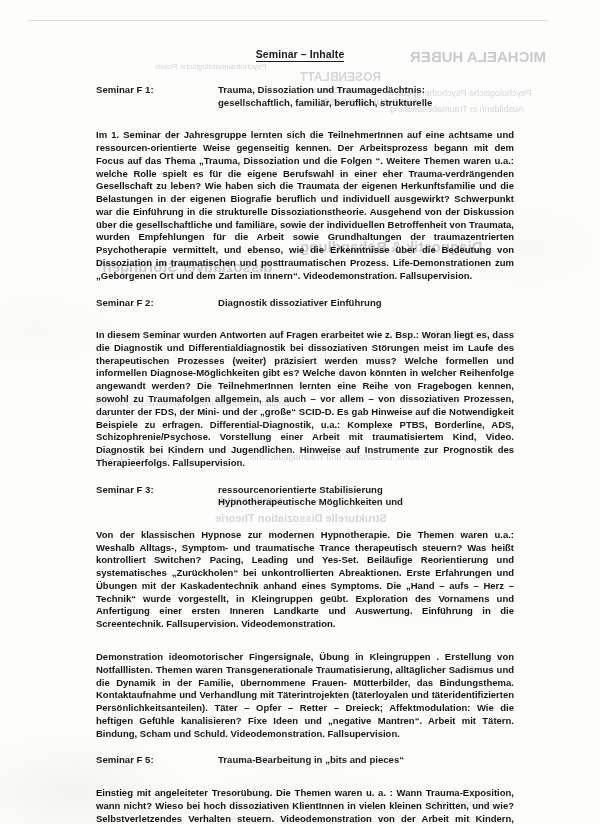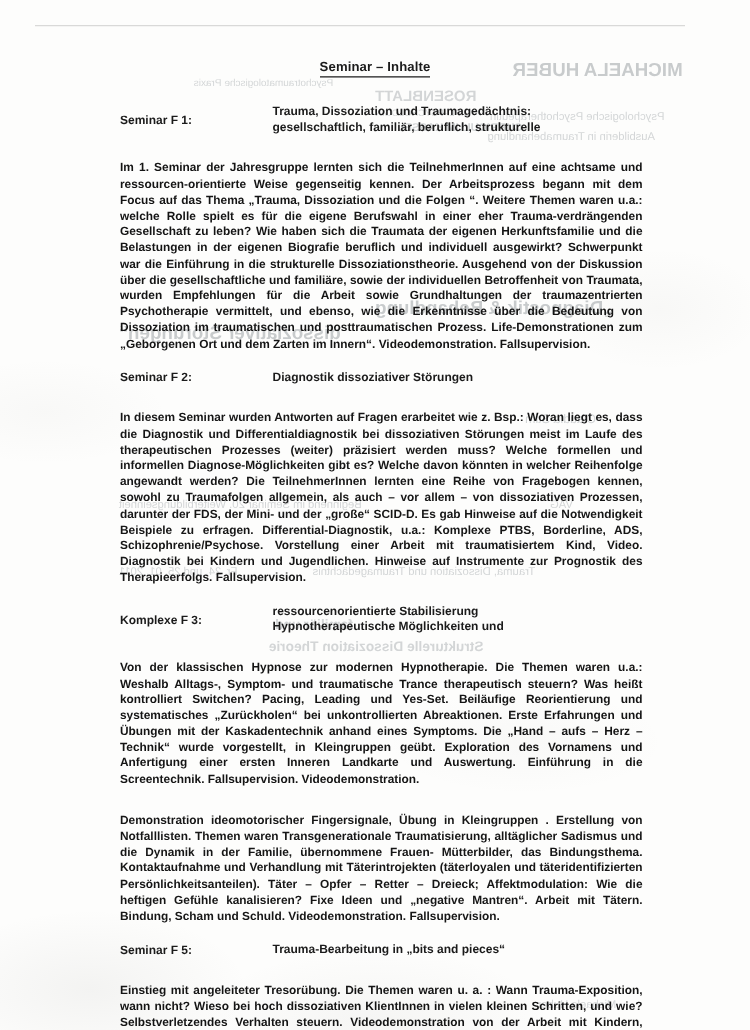--- a/index.html
+++ b/index.html
@@ -69,21 +69,21 @@
     position: absolute;
     left: 96px;
     top: 84px;
     width: 418px;
   }
 
   .section { margin-bottom: 14px; }
 
   .sec-head {
     display: flex;
-    align-items: center;
+    align-items: flex-start;
     margin-bottom: 9px;
   }
   .sec-label {
     width: 122px;
     flex: 0 0 122px;
     font-size: 9.6px;
     font-weight: bold;
     color: #1b1b1b;
     padding-top: 0px;
     white-space: nowrap;
@@ -148,28 +148,28 @@
             <span class="t-line">Trauma, Dissoziation und Traumagedächtnis:</span>
             <span class="t-line">gesellschaftlich, familiär, beruflich, strukturelle</span>
           </div>
         </div>
         <div class="sec-body"><span>Im 1. Seminar der Jahresgruppe lernten sich die TeilnehmerInnen auf eine achtsame und ressourcen-orientierte Weise gegenseitig kennen. Der  Arbeitsprozess begann  mit dem Focus auf das Thema „Trauma,  Dissoziation und die Folgen “. Weitere Themen waren u.a.: welche Rolle spielt es für die eigene Berufswahl in einer eher Trauma-verdrängenden Gesellschaft zu leben? Wie haben sich die Traumata der eigenen Herkunftsfamilie und die Belastungen in der eigenen Biografie beruflich und individuell ausgewirkt? Schwerpunkt war die Einführung in die strukturelle Dissoziationstheorie. Ausgehend von der Diskussion über die gesellschaftliche und familiäre, sowie der individuellen Betroffenheit von Traumata, wurden Empfehlungen für die Arbeit sowie Grundhaltungen der traumazentrierten Psychotherapie vermittelt, und ebenso, wie die Erkenntnisse über die Bedeutung von Dissoziation im traumatischen und posttraumatischen Prozess. Life-Demonstrationen zum  „Geborgenen Ort und dem Zarten im Innern“. Videodemonstration. Fallsupervision.</span></div>
       </div>
       <div class="section">
         <div class="sec-head">
           <div class="sec-label">Seminar F 2:</div>
           <div class="sec-title">
-            <span class="t-line">Diagnostik dissoziativer Störungen</span>
+            <span class="t-line">Diagnostik dissoziativer Einführung</span>
           </div>
         </div>
         <div class="sec-body"><span>In diesem Seminar wurden Antworten auf Fragen erarbeitet wie z. Bsp.: Woran liegt es, dass die Diagnostik und Differentialdiagnostik bei dissoziativen Störungen meist im Laufe des therapeutischen Prozesses (weiter) präzisiert werden muss? Welche formellen und informellen Diagnose-Möglichkeiten gibt es? Welche davon könnten in welcher Reihenfolge angewandt werden? Die TeilnehmerInnen lernten eine Reihe von Fragebogen kennen, sowohl zu Traumafolgen allgemein, als auch – vor allem – von dissoziativen Prozessen, darunter der FDS, der Mini- und der „große“ SCID-D. Es gab Hinweise auf die Notwendigkeit Beispiele zu erfragen. Differential-Diagnostik, u.a.: Komplexe PTBS, Borderline, ADS, Schizophrenie/Psychose. Vorstellung einer Arbeit mit traumatisiertem Kind, Video. Diagnostik bei Kindern und Jugendlichen. Hinweise auf Instrumente zur Prognostik des Therapieerfolgs. Fallsupervision.</span></div>
       </div>
       <div class="section">
         <div class="sec-head">
-          <div class="sec-label">Komplexe F 3:</div>
+          <div class="sec-label">Seminar F 3:</div>
           <div class="sec-title">
             <span class="t-line">ressourcenorientierte Stabilisierung</span>
             <span class="t-line">Hypnotherapeutische Möglichkeiten und</span>
           </div>
         </div>
         <div class="sec-body"><span>Von der klassischen Hypnose zur modernen Hypnotherapie. Die Themen waren u.a.: Weshalb Alltags-, Symptom- und traumatische Trance therapeutisch steuern? Was heißt kontrolliert Switchen? Pacing, Leading und Yes-Set. Beiläufige Reorientierung und systematisches „Zurückholen“ bei unkontrollierten Abreaktionen. Erste Erfahrungen und Übungen mit der Kaskadentechnik anhand eines Symptoms. Die „Hand – aufs – Herz – Technik“ wurde vorgestellt,  in Kleingruppen geübt.  Exploration des Vornamens und Anfertigung einer ersten Inneren Landkarte und Auswertung. Einführung in die Screentechnik. Fallsupervision. Videodemonstration.</span></div>
       </div>
       <div class="section">
         <div class="sec-body"><span>Demonstration ideomotorischer Fingersignale, Übung in Kleingruppen . Erstellung von Notfalllisten. Themen waren Transgenerationale Traumatisierung, alltäglicher Sadismus und die Dynamik in der Familie, übernommene Frauen- Mütterbilder, das Bindungsthema. Kontaktaufnahme und Verhandlung mit Täterintrojekten (täterloyalen und täteridentifizierten Persönlichkeitsanteilen). Täter – Opfer – Retter – Dreieck; Affektmodulation: Wie die heftigen Gefühle kanalisieren? Fixe Ideen und „negative Mantren“. Arbeit mit Tätern. Bindung, Scham und Schuld. Videodemonstration. Fallsupervision.</span></div>
       </div>

